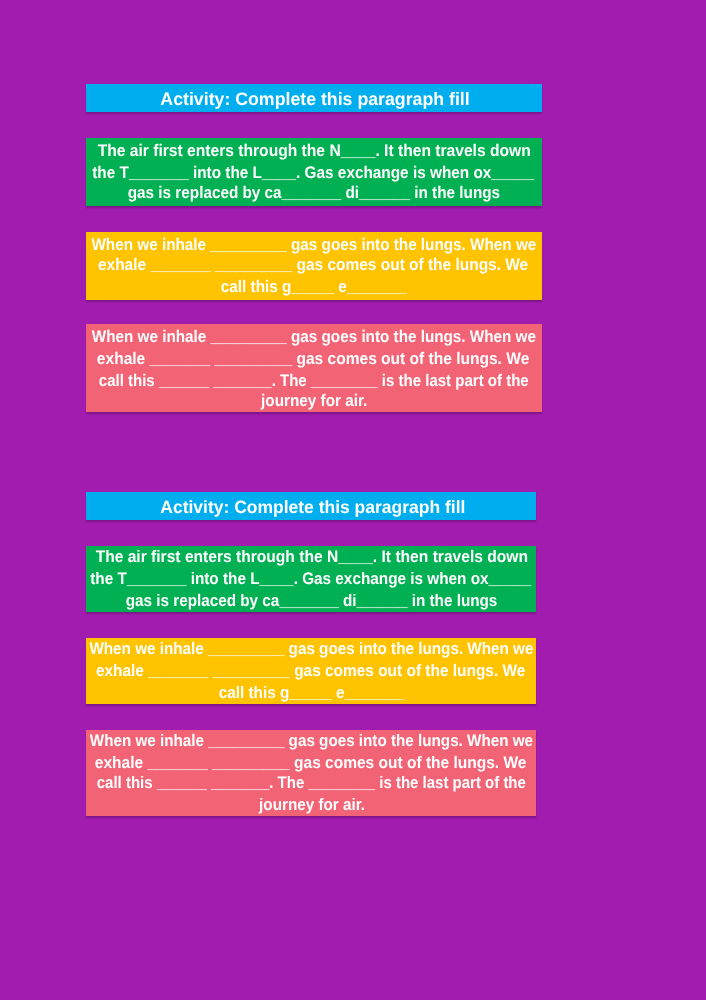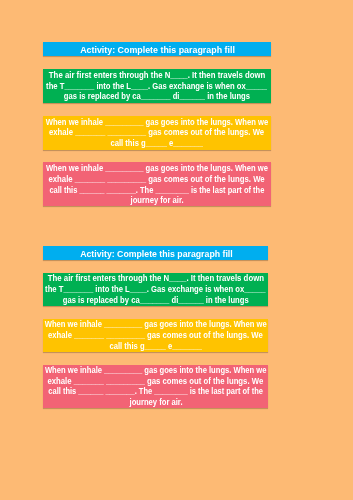--- a/index.html
+++ b/index.html
@@ -1,21 +1,21 @@
 <!DOCTYPE html>
 <html><head>
 <meta charset="utf-8">
 <title>Activity: Complete this paragraph fill</title>
 <style>
   html,body{margin:0;padding:0;background:#ffffff;}
   body{
     width:353px;height:500px;overflow:hidden;
     font-family:"Liberation Sans",sans-serif;
   }
-  .page{position:relative;width:353px;height:500px;background:#fdba74;}
+  .page{position:relative;width:353px;height:500px;background:#a21caf;}
 
   .card{
     position:absolute;
     box-sizing:border-box;
     color:#ffffff;
     font-weight:bold;
     text-align:center;
     box-shadow:0 1px 0.8px rgba(0,0,0,0.22);
     overflow:hidden;
     white-space:nowrap;

